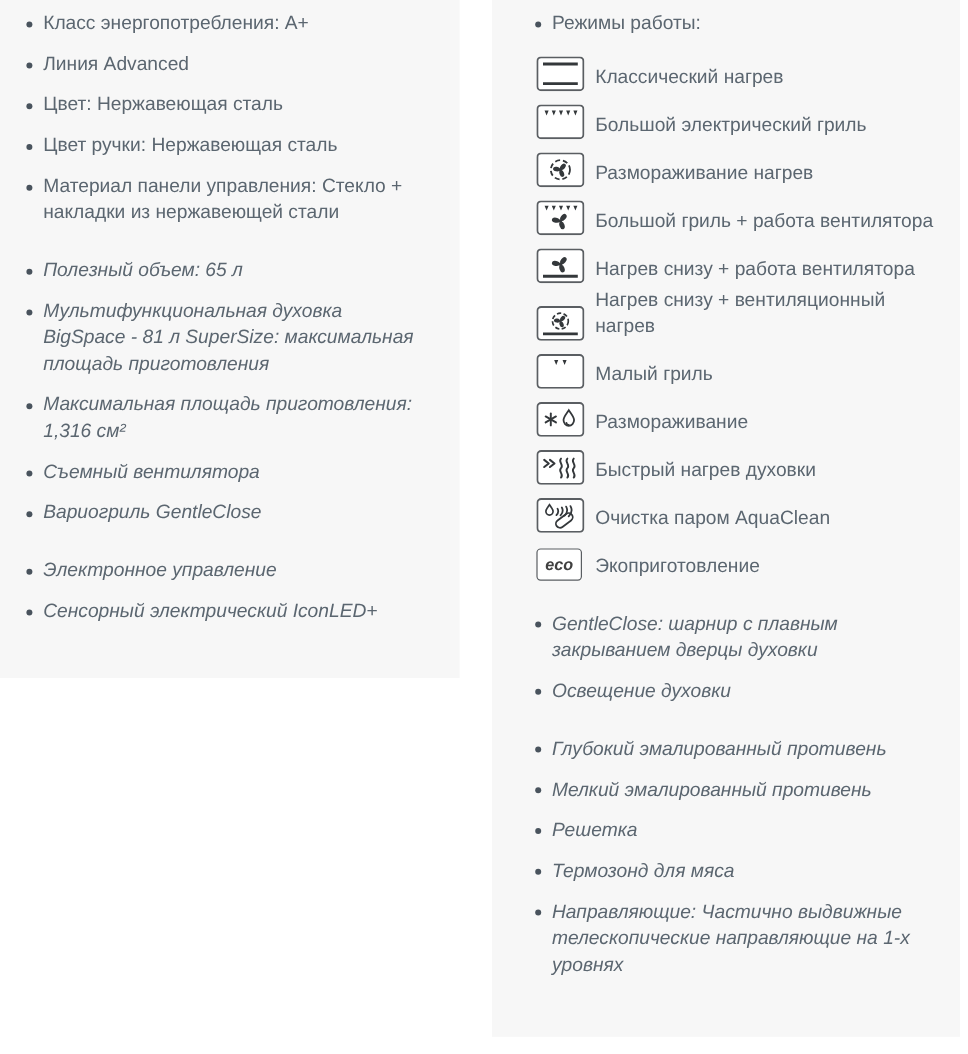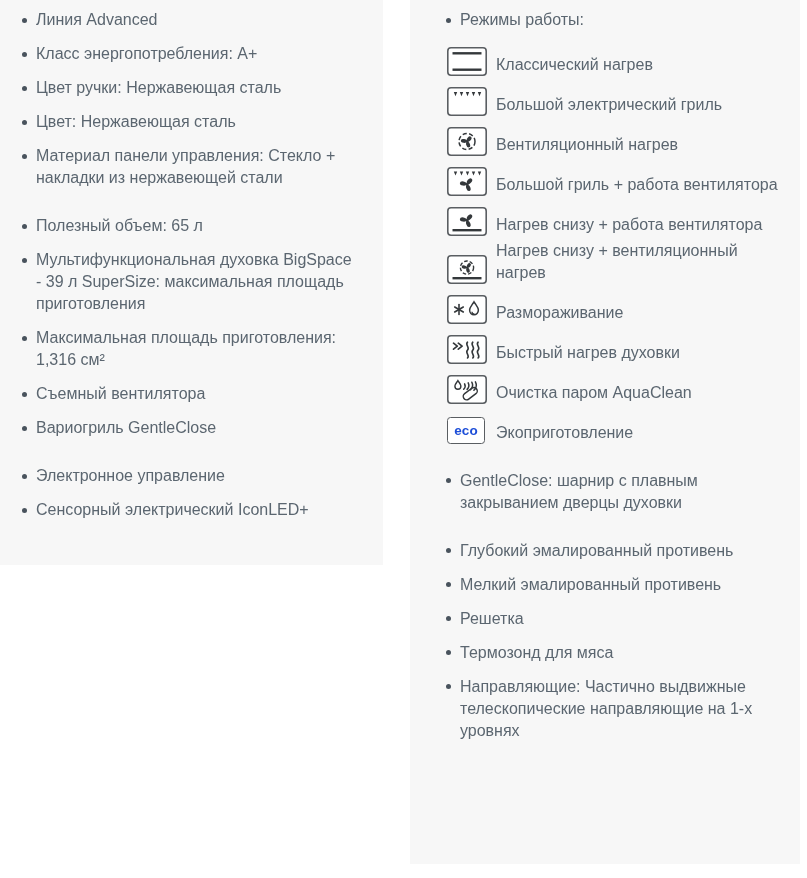--- a/index.html
+++ b/index.html
@@ -39,21 +39,21 @@
   li.item::before {
     content: "";
     position: absolute;
     left: 0; top: 8.5px;
     width: 5px; height: 5px;
     border-radius: 50%;
     background: #49535d;
   }
   li.modes-heading { margin-bottom: 5px; }
 
-  .group + .group { margin-top: 26px; }
+  .group + .group { margin-top: 26px; font-style: italic; }
   .group-modes-follow { margin-top: 30px; }
 
   .modes { margin-left: 9px; }
   .mode-row {
     display: flex;
     align-items: flex-end;
     min-height: 40px;
   }
   .mode-icon {
     flex: 0 0 40px;
@@ -62,52 +62,52 @@
   }
   .mode-icon svg { display: block; }
   .mode-icon.eco {
     box-sizing: border-box;
     flex: 0 0 38px;
     width: 38px; height: 27px;
     margin: 1px 11px 0 0;
     border: 1.6px solid #5a5e62;
     border-radius: 3.5px;
     background: #ffffff;
-    color: #1d4ed8;
+    color: #404040;
     font-weight: bold;
     font-size: 13.5px;
     line-height: 13px;
-    display: flex; align-items: center; justify-content: center;
+    display: flex; align-items: center; justify-content: center; font-style: italic;
   }
   .mode-label { margin-top: 3.5px; }
 
   
   .fr { fill: #ffffff; stroke: #5a5e62; stroke-width: 1.6; }
   .st { stroke: #34383b; fill: none; }
   .fl { fill: #34383b; }
 </style>
 </head>
 <body>
 
 <div class="page">
 
   <div class="panel panel-left">
     <div class="group">
       <ul class="spec-list">
+        <li class="item">Класс энергопотребления: A+</li>
         <li class="item">Линия Advanced</li>
-        <li class="item">Класс энергопотребления: A+</li>
+        <li class="item">Цвет: Нержавеющая сталь</li>
         <li class="item">Цвет ручки: Нержавеющая сталь</li>
-        <li class="item">Цвет: Нержавеющая сталь</li>
         <li class="item">Материал панели управления: Стекло + накладки из нержавеющей стали</li>
       </ul>
     </div>
     <div class="group">
       <ul class="spec-list">
         <li class="item">Полезный объем: 65 л</li>
-        <li class="item">Мультифункциональная духовка BigSpace - 39 л SuperSize: максимальная площадь приготовления</li>
+        <li class="item">Мультифункциональная духовка BigSpace - 81 л SuperSize: максимальная площадь приготовления</li>
         <li class="item">Максимальная площадь приготовления: 1,316 см²</li>
         <li class="item">Съемный вентилятора</li>
         <li class="item">Вариогриль GentleClose</li>
       </ul>
     </div>
     <div class="group">
       <ul class="spec-list">
         <li class="item">Электронное управление</li>
         <li class="item">Сенсорный электрический IconLED+</li>
       </ul>
@@ -150,21 +150,21 @@
               <rect class="fr" x="0.8" y="0.8" width="38.4" height="27.4" rx="3.2"></rect>
               <circle class="st" cx="20" cy="14.5" r="8" stroke-width="1.5" stroke-dasharray="4.2 2.4"></circle>
               <g class="fl" transform="translate(20 14.5)">
                 <circle r="1.4"></circle>
                 <ellipse cx="0" cy="-3.3" rx="1.9" ry="2.9" transform="rotate(40)"></ellipse>
                 <ellipse cx="0" cy="-3.3" rx="1.9" ry="2.9" transform="rotate(160)"></ellipse>
                 <ellipse cx="0" cy="-3.3" rx="1.9" ry="2.9" transform="rotate(280)"></ellipse>
               </g>
             </svg>
           </span>
-          <span class="mode-label">Вентиляционный нагрев</span>
+          <span class="mode-label">Размораживание нагрев</span>
         </div>
 
         <div class="mode-row">
           <span class="mode-icon">
             <svg width="40" height="29" viewBox="0 0 40 29">
               <rect class="fr" x="0.8" y="0.8" width="38.4" height="27.4" rx="3.2"></rect>
               <path class="fl" d="M6.8 4.4h3.4l-1.7 4zM12.8 4.4h3.4l-1.7 4zM18.8 4.4h3.4l-1.7 4zM24.8 4.4h3.4l-1.7 4zM30.8 4.4h3.4l-1.7 4z"></path>
               <g class="fl" transform="translate(20 17.2)">
                 <circle r="1.5"></circle>
                 <ellipse cx="0" cy="-3.9" rx="2.1" ry="3.3" transform="rotate(40)"></ellipse>
@@ -202,20 +202,29 @@
                 <ellipse cx="0" cy="-2.9" rx="1.7" ry="2.5" transform="rotate(40)"></ellipse>
                 <ellipse cx="0" cy="-2.9" rx="1.7" ry="2.5" transform="rotate(160)"></ellipse>
                 <ellipse cx="0" cy="-2.9" rx="1.7" ry="2.5" transform="rotate(280)"></ellipse>
               </g>
               <line class="st" x1="5.5" y1="23.2" x2="34.5" y2="23.2" stroke-width="2.4"></line>
             </svg>
           </span>
           <span class="mode-label">Нагрев снизу + вентиляционный нагрев</span>
         </div>
 
+        <div class="mode-row">
+          <span class="mode-icon">
+            <svg width="40" height="29" viewBox="0 0 40 29">
+              <rect class="fr" x="0.8" y="0.8" width="38.4" height="27.4" rx="3.2"></rect>
+              <path class="fl" d="M14.8 5h3.4l-1.7 4.2zM21.8 5h3.4l-1.7 4.2z"></path>
+            </svg>
+          </span>
+          <span class="mode-label">Малый гриль</span>
+        </div>
 
         <div class="mode-row">
           <span class="mode-icon">
             <svg width="40" height="29" viewBox="0 0 40 29">
               <rect class="fr" x="0.8" y="0.8" width="38.4" height="27.4" rx="3.2"></rect>
               <g class="st" stroke-width="1.6" stroke-linecap="round">
                 <line x1="12" y1="9.5" x2="12" y2="19.5"></line>
                 <line x1="7.7" y1="12" x2="16.3" y2="17"></line>
                 <line x1="16.3" y1="12" x2="7.7" y2="17"></line>
               </g>
@@ -267,20 +276,21 @@
           <span class="mode-icon eco">eco</span>
           <span class="mode-label">Экоприготовление</span>
         </div>
 
       </div>
     </div>
 
     <div class="group group-modes-follow">
       <ul class="spec-list">
         <li class="item">GentleClose: шарнир с плавным закрыванием дверцы духовки</li>
+        <li class="item">Освещение духовки</li>
       </ul>
     </div>
 
     <div class="group">
       <ul class="spec-list">
         <li class="item">Глубокий эмалированный противень</li>
         <li class="item">Мелкий эмалированный противень</li>
         <li class="item">Решетка</li>
         <li class="item">Термозонд для мяса</li>
         <li class="item">Направляющие: Частично выдвижные телескопические направляющие на 1-х уровнях</li>

